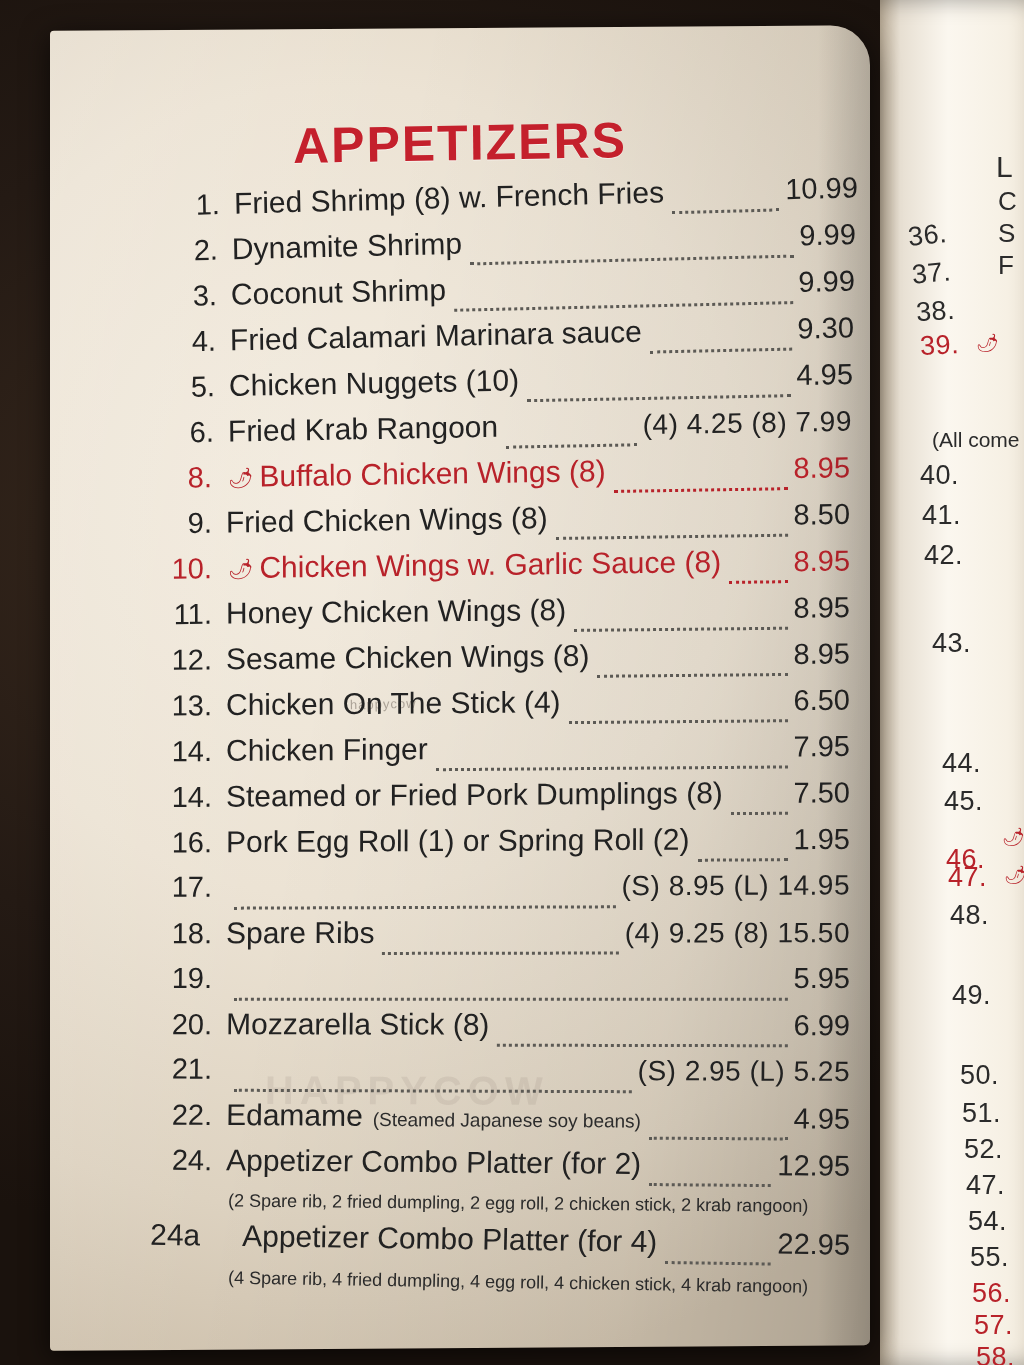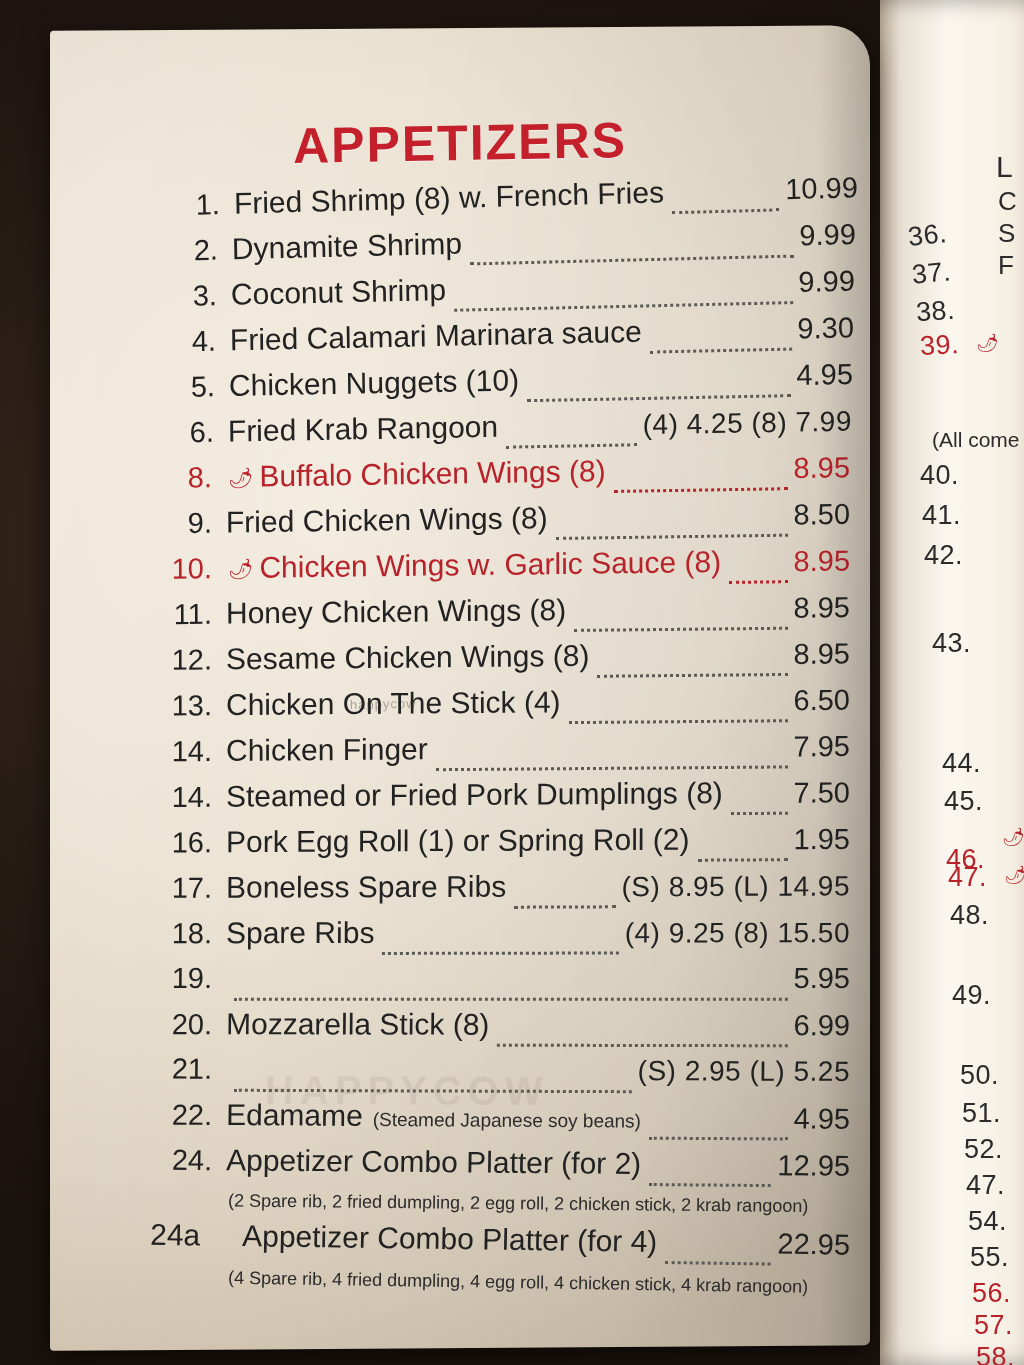--- a/index.html
+++ b/index.html
@@ -271,21 +271,20 @@
 
       <div class="row">
         <span class="num">16.</span>
         <span class="name">Pork Egg Roll (1) or Spring Roll (2)</span>
         <span class="dots"></span>
         <span class="price">1.95</span>
       </div>
 
       <div class="row">
         <span class="num">17.</span>
-        <span class="name">Boneless Spare Ribs</span>
         <span class="dots"></span>
         <span class="sizes">(S) 8.95   (L) 14.95</span>
       </div>
 
       <div class="row">
         <span class="num">18.</span>
         <span class="name">Spare Ribs</span>
         <span class="dots"></span>
         <span class="sizes">(4) 9.25   (8) 15.50</span>
       </div>

